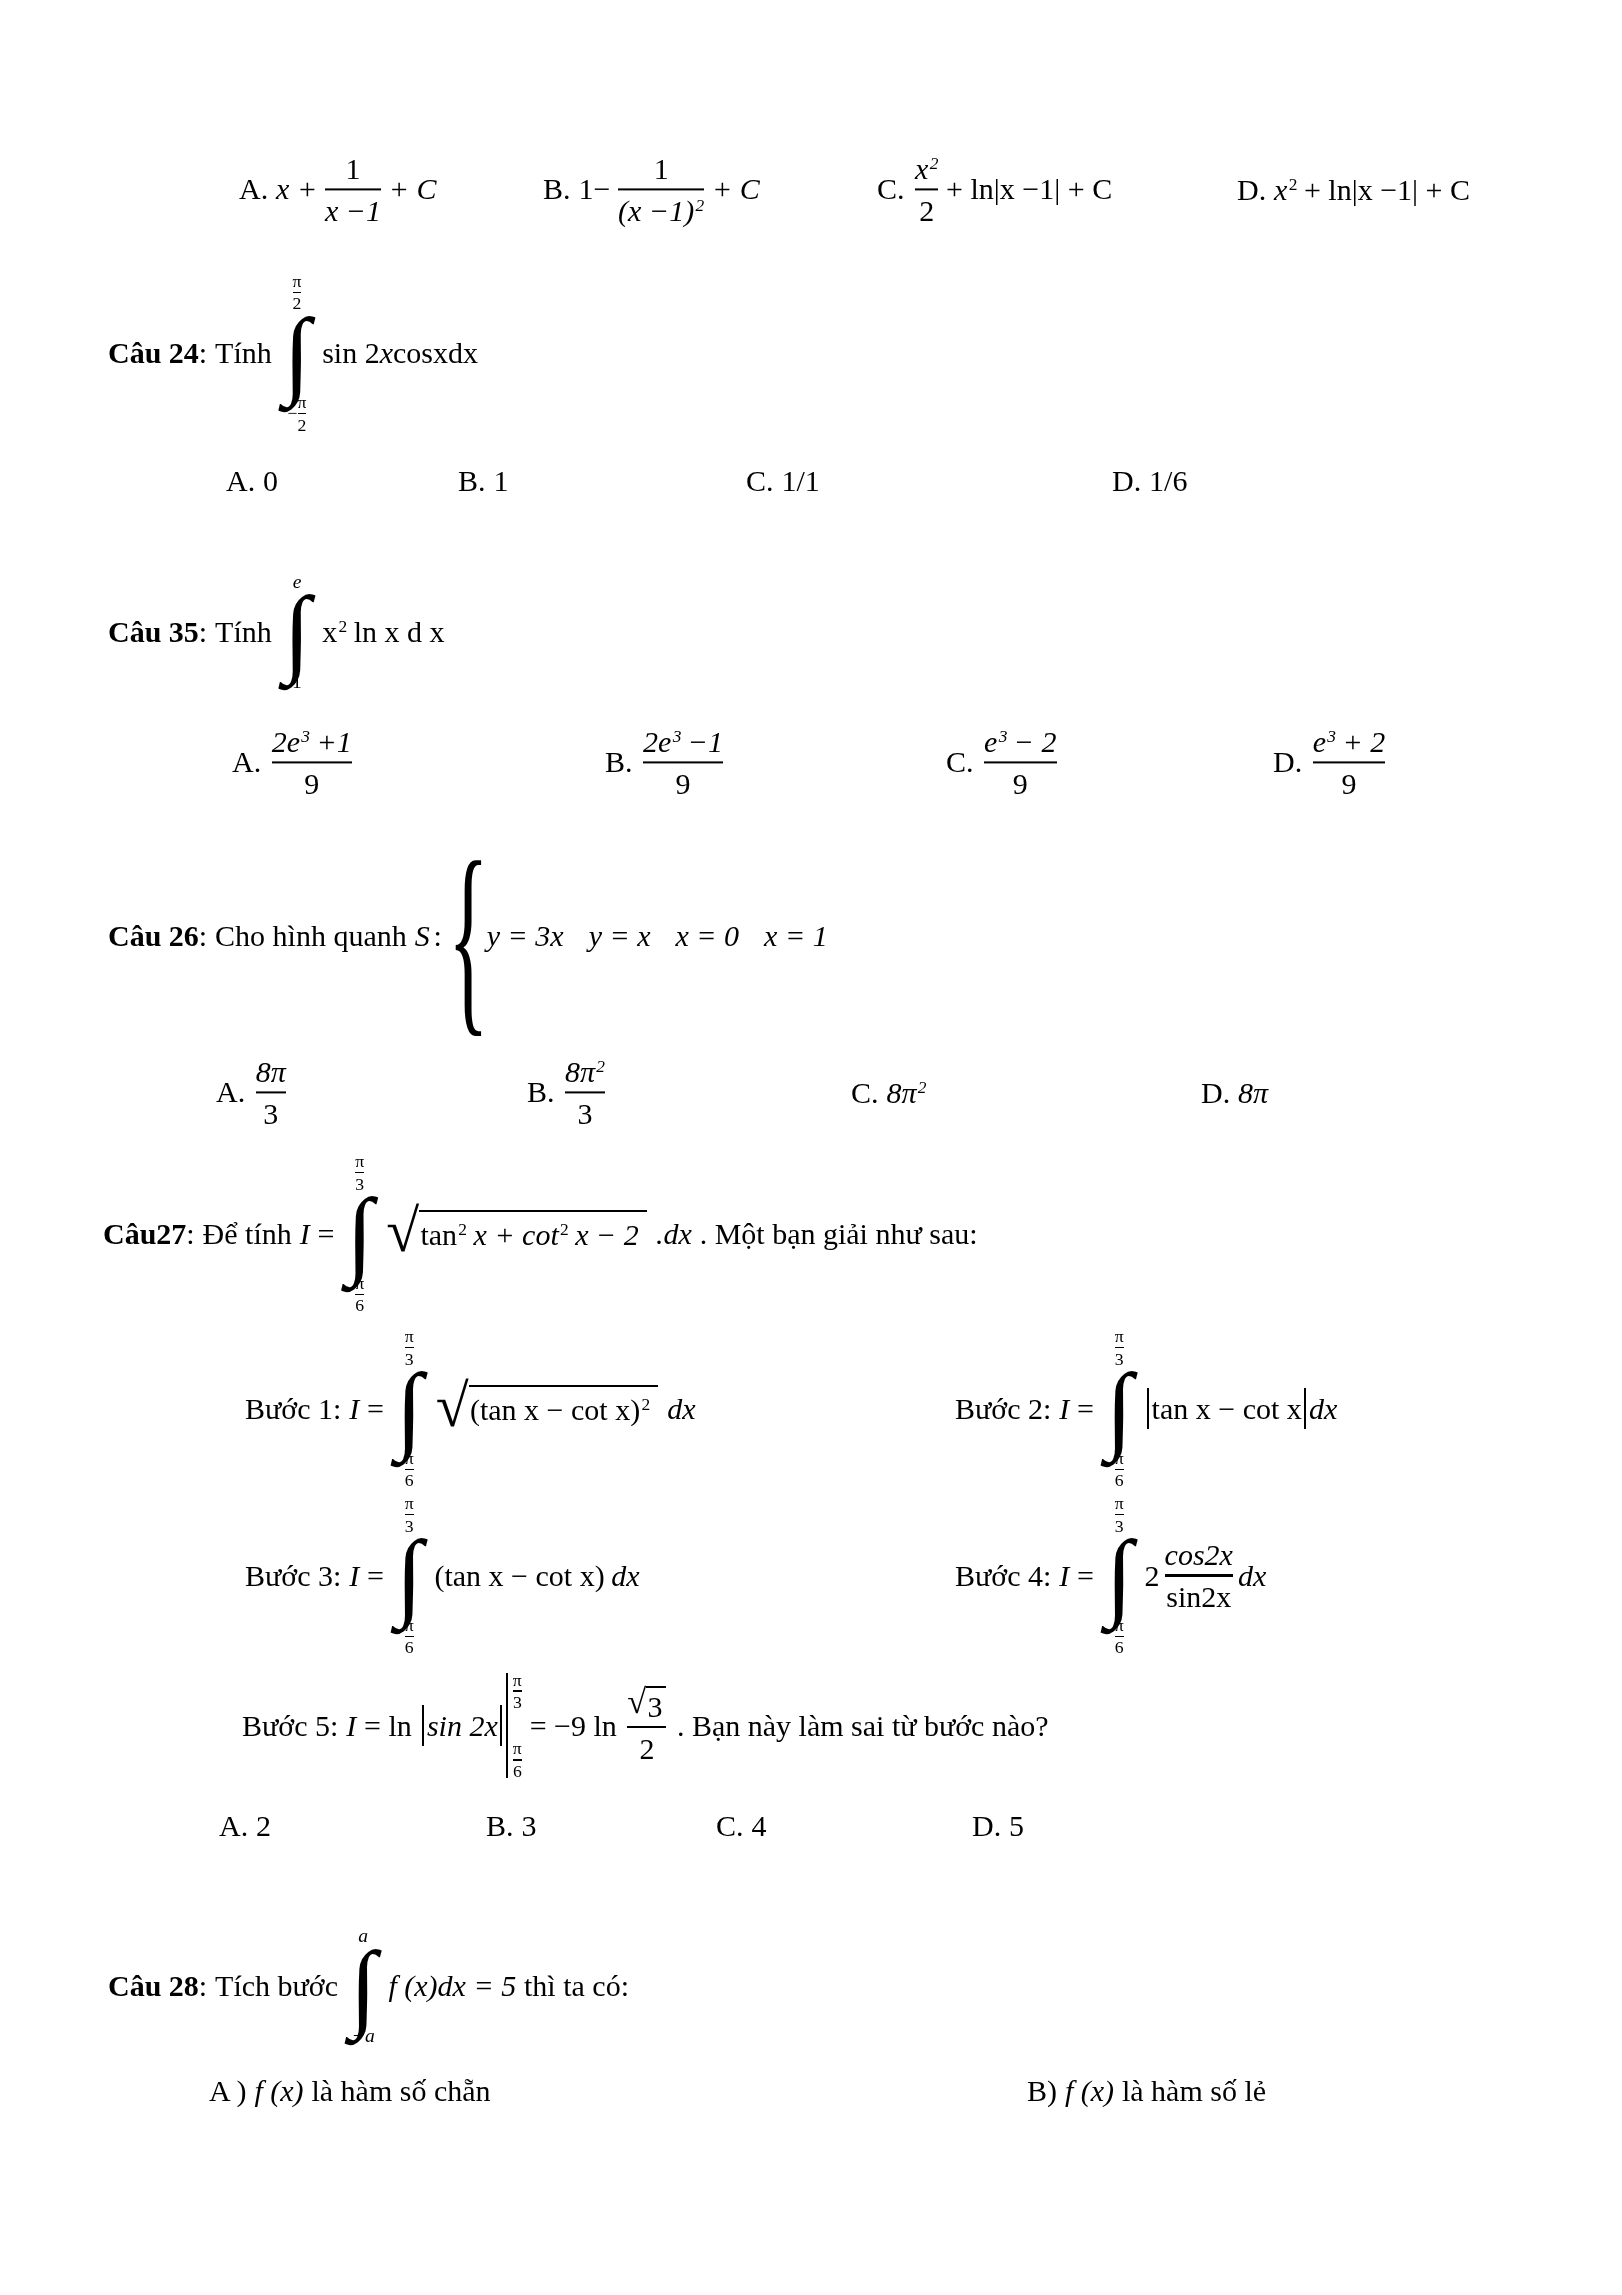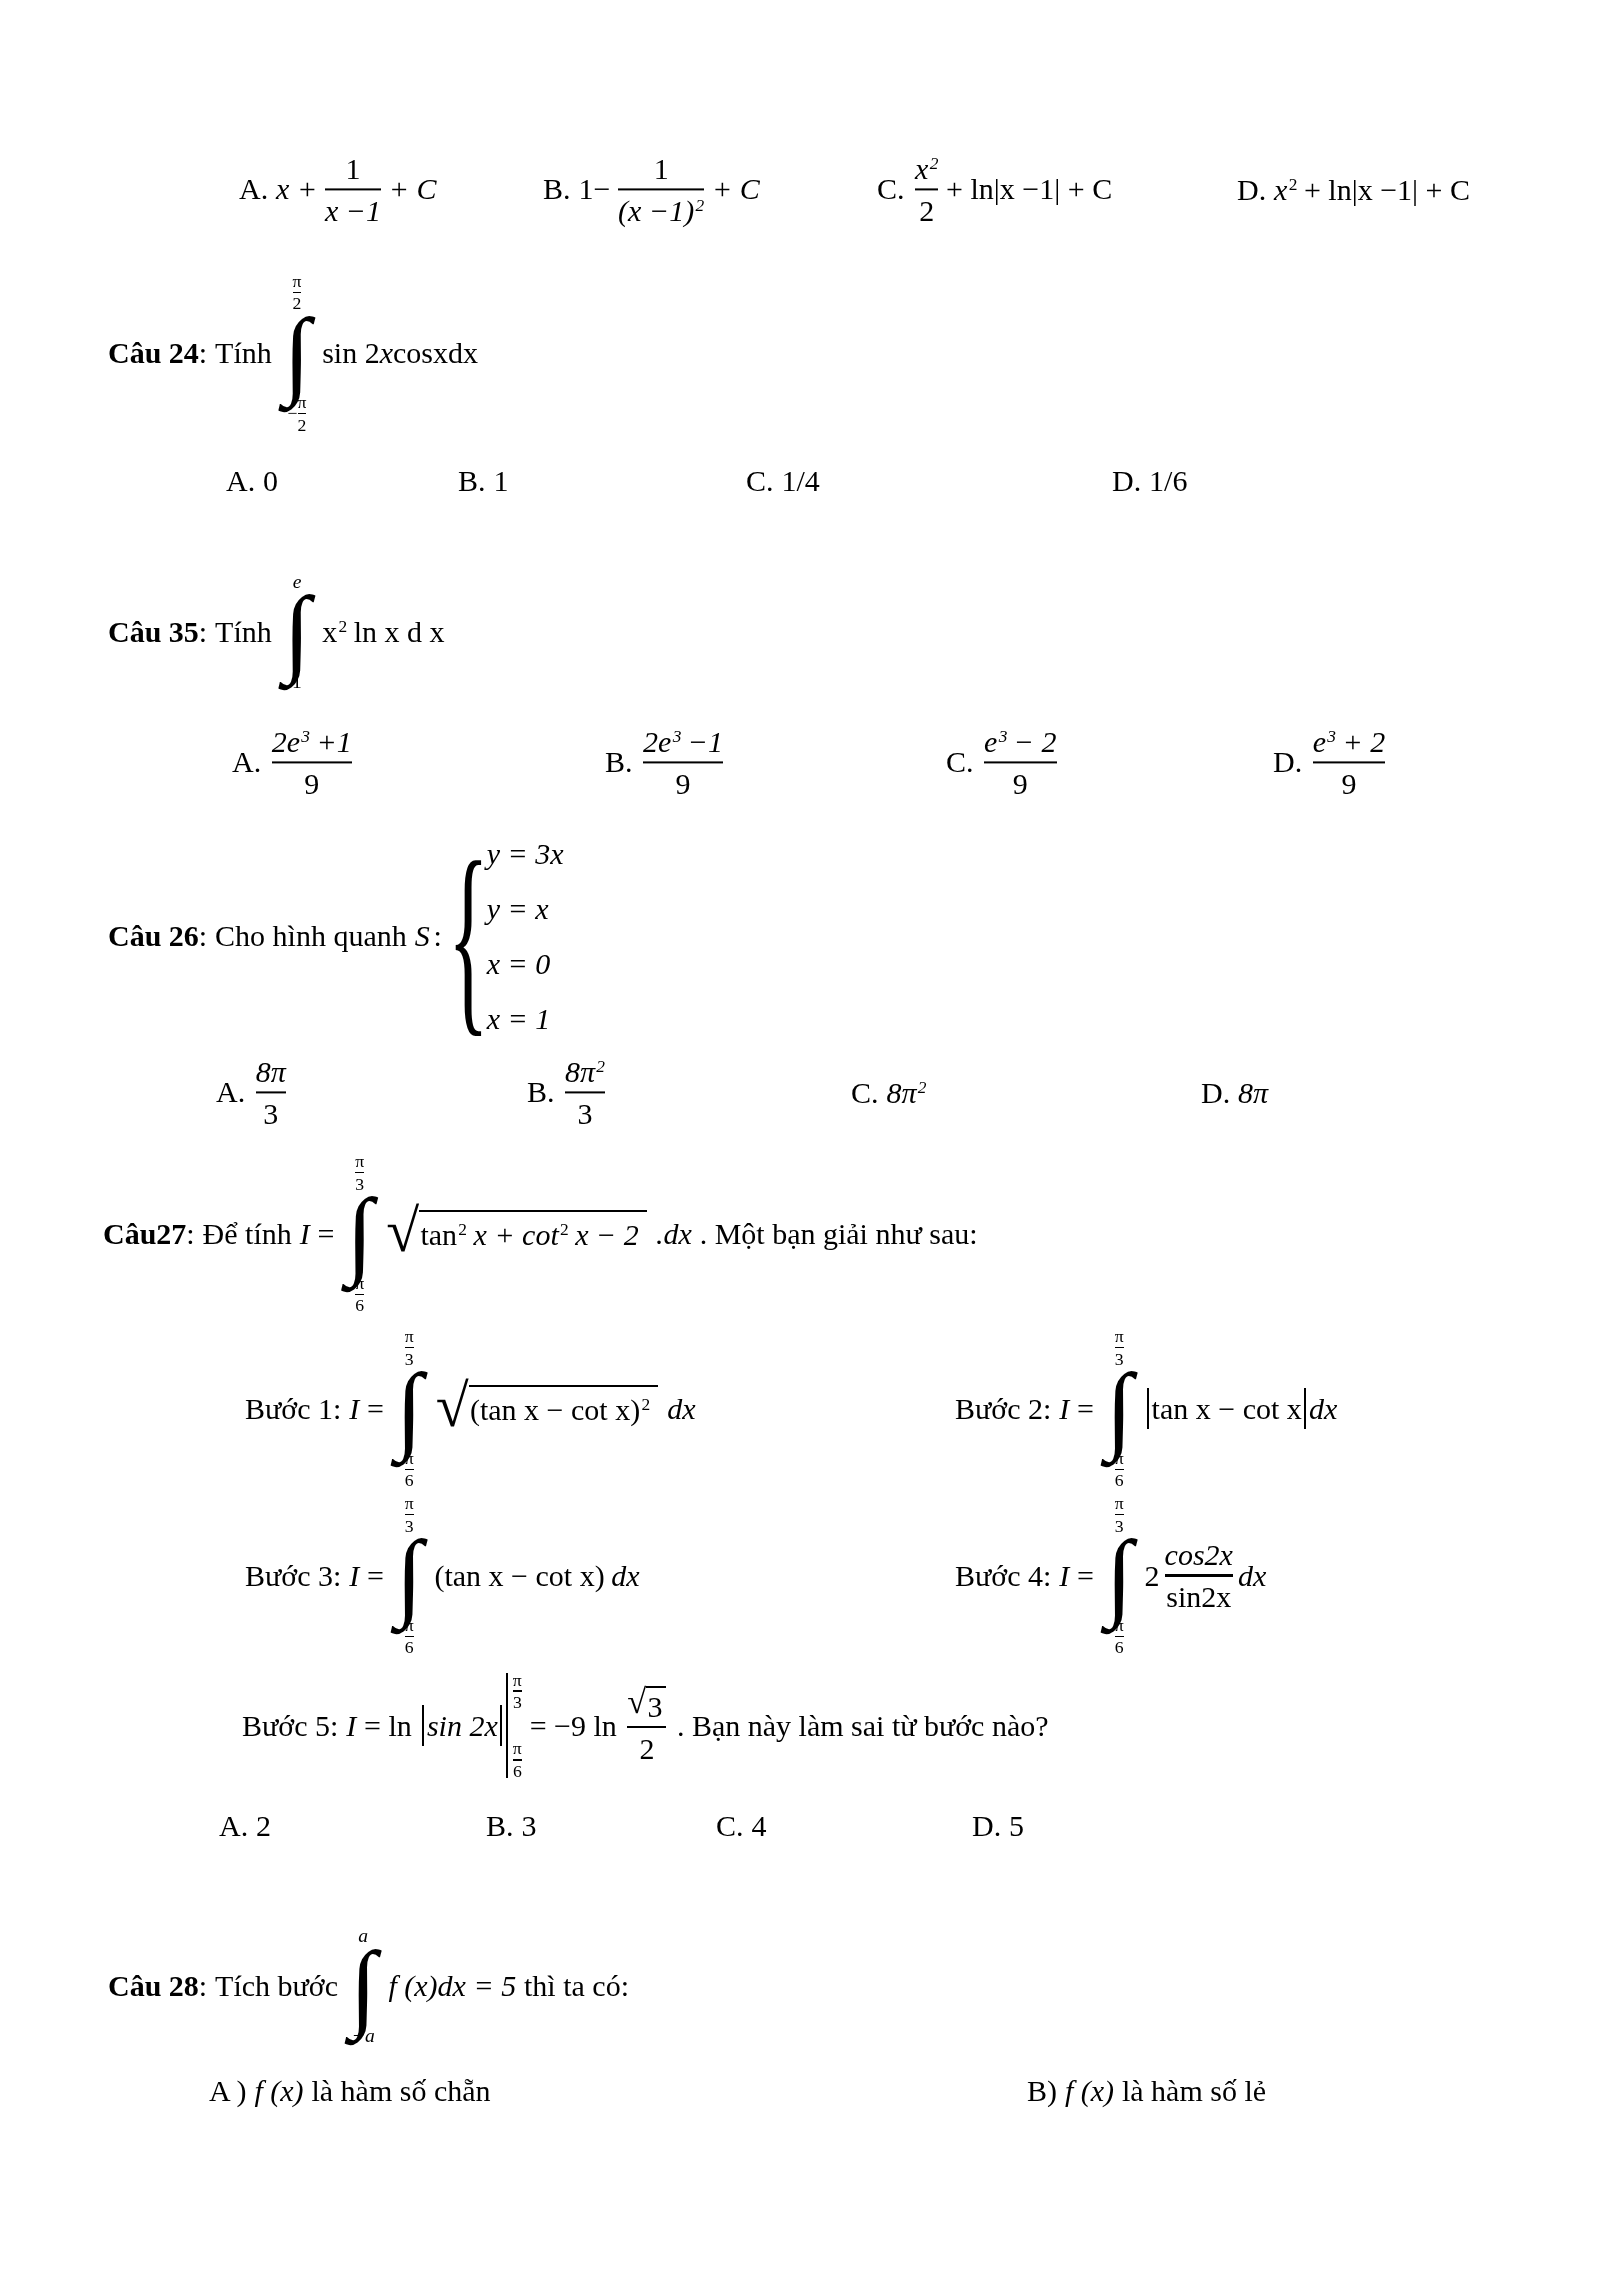--- a/index.html
+++ b/index.html
@@ -37,21 +37,21 @@
   .ssqrt .rbody { border-top:2px solid #000; padding:1.3px 3.9px 0 1.3px; }
   
   .vbar { display:inline-block; width:2px; height:41px; background:#000; margin:0 2.6px; }
   .evalgrp { display:inline-flex; align-items:center; margin-left:1.3px; }
   .evalgrp .ebar { width:2px; height:105px; background:#000; }
   .evalgrp .ebnds { display:flex; flex-direction:column; justify-content:space-between; height:110px; margin-left:4.6px; }
   
   .sysgrp { display:inline-flex; align-items:center; }
   .brace-box { width:37px; height:222px; display:flex; align-items:center; justify-content:center; }
   .brace { display:inline-block; font-size:85px; line-height:1; transform:scaleY(2.5); font-weight:400; }
-  .sys { display:inline-flex; flex-direction:column; gap:25px; font-style:italic; line-height:1; }
+  .sys { display:inline-flex; flex-direction:row; gap:25px; font-style:italic; line-height:1; }
 </style>
 </head>
 <body>
 
 <div class="page">
 
   <div class="row" style="left:0; top:124px; width:100%; height:131px;">
     <span class="opt" style="left:239px">
       <span>A.</span>
       <span class="grp">
@@ -143,21 +143,21 @@
     <span class="opt" style="left:226px">
         <span>A.</span>
         <span>0</span>
       </span>
     <span class="opt" style="left:458px">
         <span>B.</span>
         <span>1</span>
       </span>
     <span class="opt" style="left:746px">
         <span>C.</span>
-        <span>1/4</span>
+        <span>1/1</span>
       </span>
     <span class="opt" style="left:1112px">
         <span>D.</span>
         <span>1/6</span>
       </span>
   </div>
 
   <div class="row" style="left:108px; top:543px; height:177px;">
     <span><span class="b">Câu 35</span><span>:</span></span>
     <span>Tính</span>

